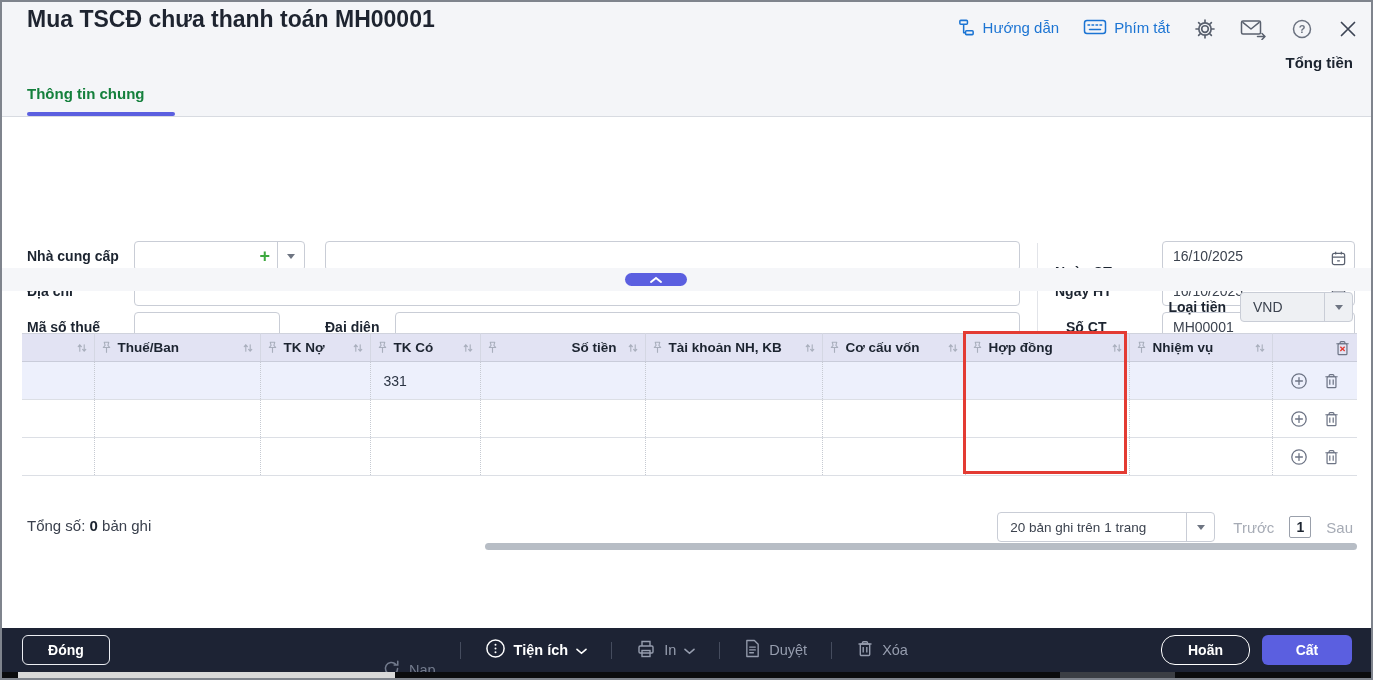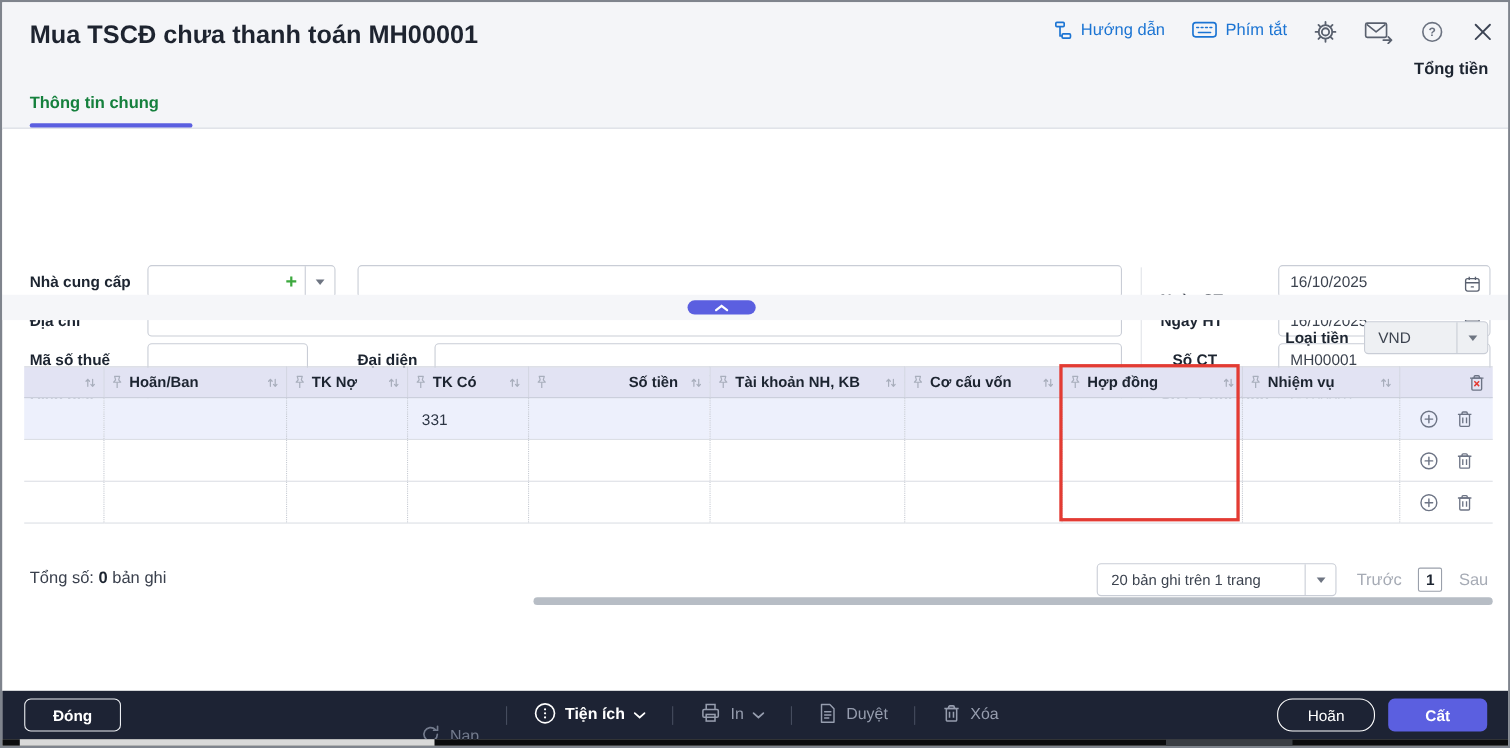--- a/index.html
+++ b/index.html
@@ -1,21 +1,21 @@
 <!DOCTYPE html>
 <html><head>
 <meta charset="utf-8">
 <style>
   * { box-sizing: border-box; }
   body { margin: 0; font-family: "Liberation Sans", sans-serif; background: #fff; }
   .window { position: relative; width: 1373px; height: 680px; border: 2px solid #7f848d; background: #fff; overflow: hidden; }
 
   
   .header { position: absolute; left: 0; top: 0; right: 0; height: 115px; background: #f4f5f8; border-bottom: 1px solid #d8dbe1; }
-  .title { position: absolute; left: 25px; top: 16px; font-size: 23px; font-weight: bold; color: #1e2430; }
+  .title { position: absolute; left: 25px; top: 4px; font-size: 23px; font-weight: bold; color: #1e2430; }
   .header-actions { position: absolute; right: 12px; top: 16px; display: flex; align-items: flex-start; gap: 24px; }
   .hlink { display: flex; align-items: center; gap: 7px; color: #1b74d3; font-size: 15px; cursor: pointer; }
   .hicon { display: flex; align-items: center; color: #59606e; cursor: pointer; }
   .total-label { position: absolute; right: 18px; top: 52px; font-size: 15px; font-weight: 600; color: #1c2430; margin-left: 11px; }
   .main-tab { position: absolute; left: 25px; top: 83px; font-size: 15px; font-weight: bold; color: #15803d; cursor: pointer; }
   .tab-underline { position: absolute; left: 25px; top: 110px; width: 148px; height: 4px; background: #5b5fe0; border-radius: 2px; }
 
   
   .form { position: absolute; left: 0; top: 116px; right: 0; height: 150px; background: #fff; }
   .flabel { position: absolute; font-size: 14px; font-weight: bold; color: #1c2430; line-height: 30px; white-space: nowrap; }
@@ -72,21 +72,21 @@
 
   
   .toolbar { position: absolute; left: 0; right: 0; top: 626px; height: 44px; background: #1d2334; }
   .btn-close { position: absolute; left: 20px; top: 7px; width: 88px; height: 30px; border: 1px solid #eceef2; border-radius: 6px; background: transparent; color: #fff; font-size: 14px; font-weight: bold; font-family: inherit; cursor: pointer; }
   .tgroup { position: absolute; left: 380px; top: 0; height: 44px; display: flex; align-items: center; gap: 24px; }
   .titem { display: flex; align-items: center; gap: 8px; font-size: 14.5px; cursor: pointer; }
   .titem.dim { color: #737b8d; margin-top: 39px; }
   .titem.mid { color: #969dae; }
   .titem.bright { color: #ffffff; font-weight: bold; }
   .tsep { width: 1px; height: 17px; background: #454c5e; }
-  .btn-postpone { position: absolute; right: 121px; top: 7px; width: 89px; height: 30px; border: 1px solid #fff; border-radius: 14px; background: transparent; color: #fff; font-size: 14px; font-weight: normal; font-family: inherit; cursor: pointer; }
+  .btn-postpone { position: absolute; right: 121px; top: 7px; width: 89px; height: 30px; border: 1px solid #fff; border-radius: 14px; background: transparent; color: #fff; font-size: 14px; font-weight: bold; font-family: inherit; cursor: pointer; }
   .btn-save { position: absolute; right: 19px; top: 7px; width: 90px; height: 30px; border: none; border-radius: 6px; background: #5b5fe0; color: #fff; font-size: 14px; font-weight: bold; font-family: inherit; cursor: pointer; }
 
   
   .bottom-strip { position: absolute; left: 0; right: 0; top: 670px; height: 8px; background: #0b0c0e; }
   .bs-thumb { position: absolute; left: 16px; top: 0; width: 377px; height: 8px; background: #d9d9d9; cursor: pointer; }
   .bs-seg { position: absolute; left: 1058px; top: 0; width: 115px; height: 8px; background: #3b3e44; }
 </style>
 </head>
 <body>
 
@@ -246,21 +246,21 @@
             </div>
           </th>
         <th>
             <div class="hcell">
               <span class="pinicon">
                 <svg width="11" height="13" viewBox="0 0 11 13" fill="none" stroke="#a8aebc" stroke-width="1.1" stroke-linejoin="round">
                   <path d="M3.2 1.2h4.6l-.9 3.2 1.8 2.1H2.3l1.8-2.1z"></path>
                   <path d="M5.5 6.6v5.2"></path>
                 </svg>
               </span>
-              <span class="htext">Hoãn/Ban</span>
+              <span class="htext">Thuế/Ban</span>
               <span class="sorticon">
                 <svg width="12" height="12" viewBox="0 0 12 12" fill="none" stroke="#a8aebc" stroke-width="1.1" stroke-linecap="round">
                   <path d="M3.8 2.8v6.4M3.8 2.8 2.2 4.6M3.8 2.8l1.6 1.8M8.2 9.2V2.8M8.2 9.2 6.6 7.4M8.2 9.2l1.6-1.8"></path>
                 </svg>
               </span>
             </div>
           </th>
         <th>
             <div class="hcell">
               <span class="pinicon">

